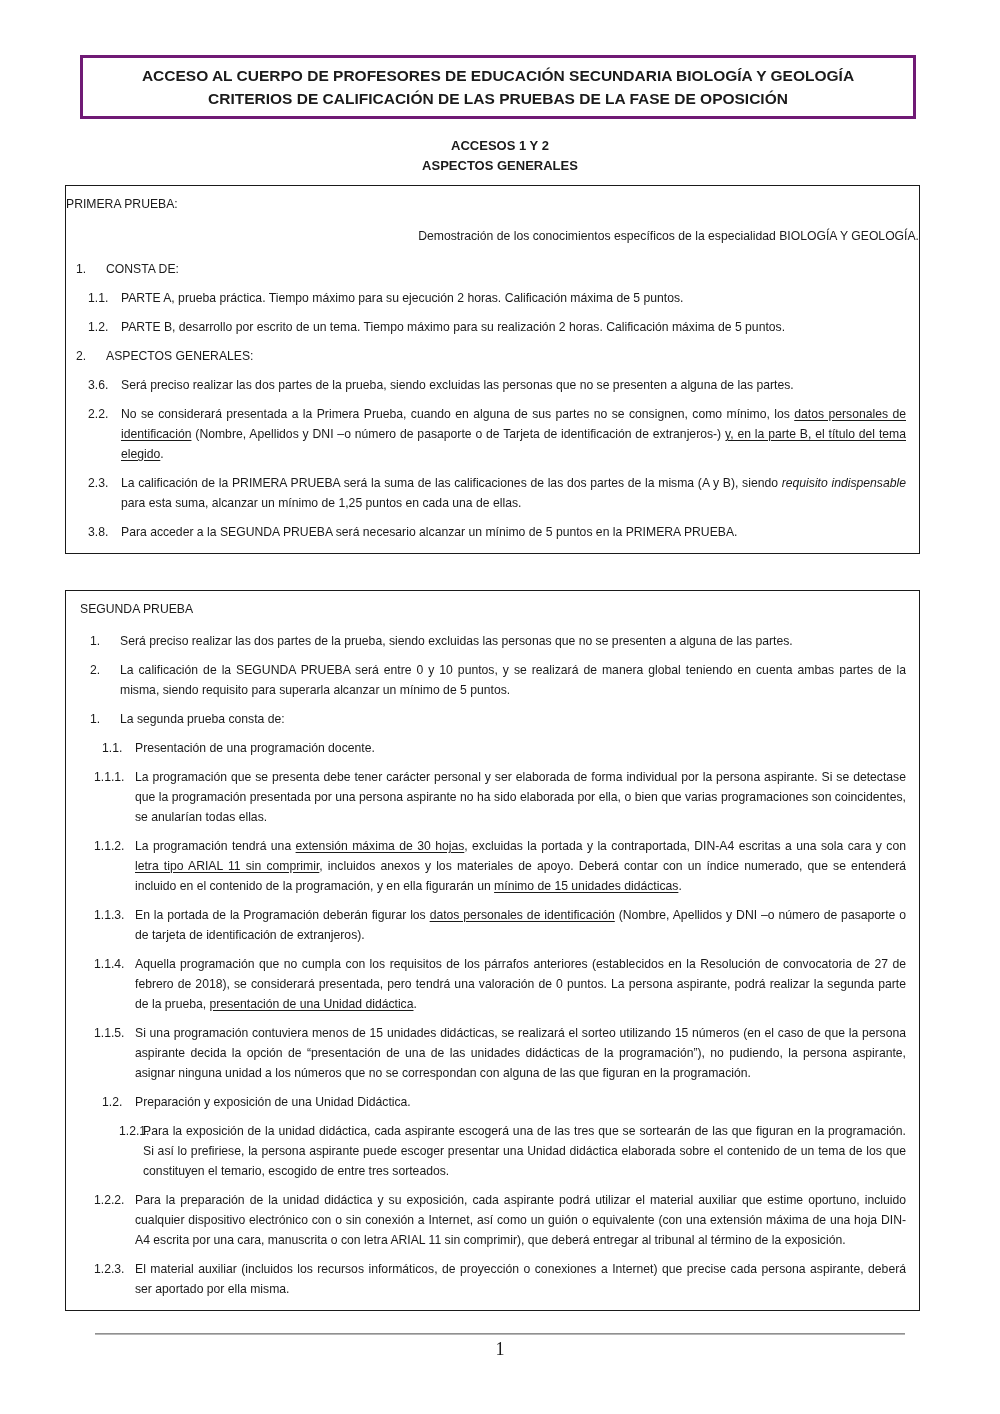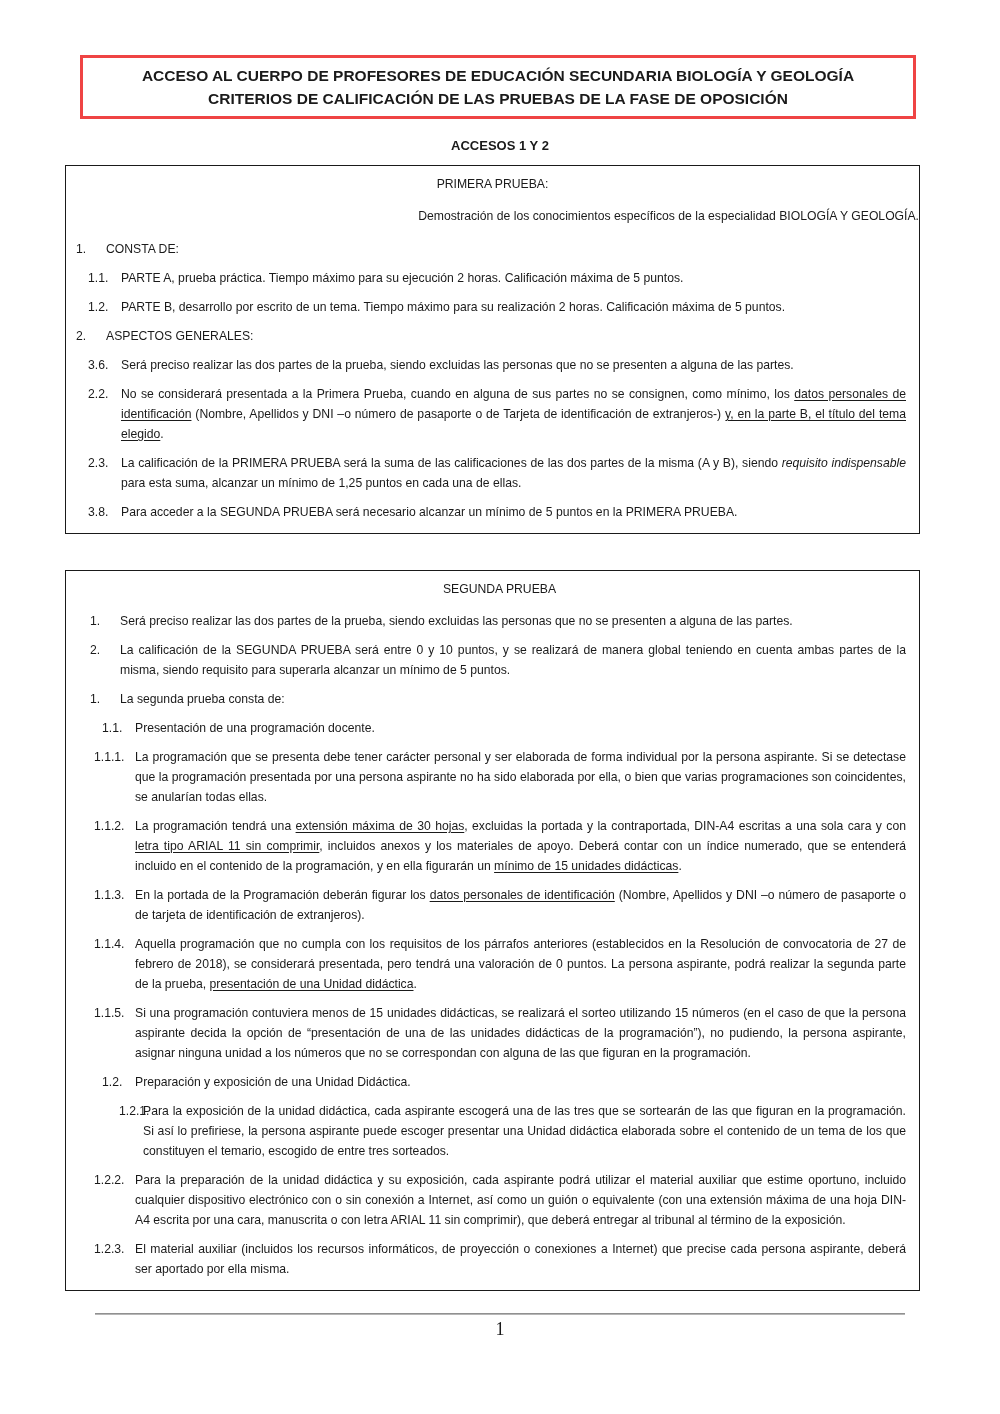--- a/index.html
+++ b/index.html
@@ -4,39 +4,39 @@
 <style>
   html,body { margin:0; padding:0; background:#ffffff; }
   .page {
     width:1000px; height:1414px; position:relative; overflow:hidden;
     background:#ffffff; color:#1a1a1a;
     font-family:"Liberation Sans", sans-serif;
   }
   .title-box {
     box-sizing:border-box;
     margin:55px 0 0 80px; width:836px;
-    border:3px solid #ef4444;
+    border:3px solid #701a75;
     text-align:center; font-weight:bold;
     font-size:15.5px; line-height:23px;
     padding:6px 10px;
   }
   .subtitle {
     text-align:center; font-weight:bold;
     font-size:13px; line-height:20px; margin-top:17px;
   }
   .content-box {
     box-sizing:border-box;
     margin-left:65px; width:855px;
     border:1.5px solid #1a1a1a;
     padding:8px 0 2px 0;
     font-size:12.2px; line-height:20px;
   }
   #box1 { margin-top:9px; }
   #box2 { margin-top:36px;padding-left:14px; }
-  .box-heading { text-align:center; margin-bottom:12px; }
+  .box-heading { margin-bottom:12px; }
   .box-intro   { text-align:right; margin-bottom:13px; }
   .para { position:relative; margin-bottom:9px; padding-right:13px; }
   .para .num { position:absolute; top:0; }
   .para .txt { display:block; text-align:justify; }
   .level1  { padding-left:40px; }  .level1  .num { left:10px; }
   .level2  { padding-left:55px; }  .level2  .num { left:22px; }
   .level3  { padding-left:55px; }  .level3  .num { left:14px; }
   .level3i { padding-left:63px; }  .level3i .num { left:39px; }
   .u  { text-decoration:underline; text-underline-offset:2px; }
   .em { font-style:italic; }
@@ -54,20 +54,21 @@
 
 <div class="page">
 
   <div class="title-box">
     <div>ACCESO AL CUERPO DE PROFESORES DE EDUCACIÓN SECUNDARIA BIOLOGÍA Y GEOLOGÍA</div>
     <div>CRITERIOS DE CALIFICACIÓN DE LAS PRUEBAS DE LA FASE DE OPOSICIÓN</div>
   </div>
 
   <div class="subtitle">
     <div>ACCESOS 1 Y 2</div>
+    <div>ASPECTOS GENERALES</div>
   </div>
 
   <div class="content-box" id="box1">
     <div class="box-heading">PRIMERA PRUEBA:</div>
     <div class="box-intro">Demostración de los conocimientos específicos de la especialidad BIOLOGÍA Y GEOLOGÍA.</div>
     <div id="box1-items">
         <div class="para level1">
           <span class="num">1.</span>
           <span class="txt"><span>CONSTA DE:</span></span>
         </div>

